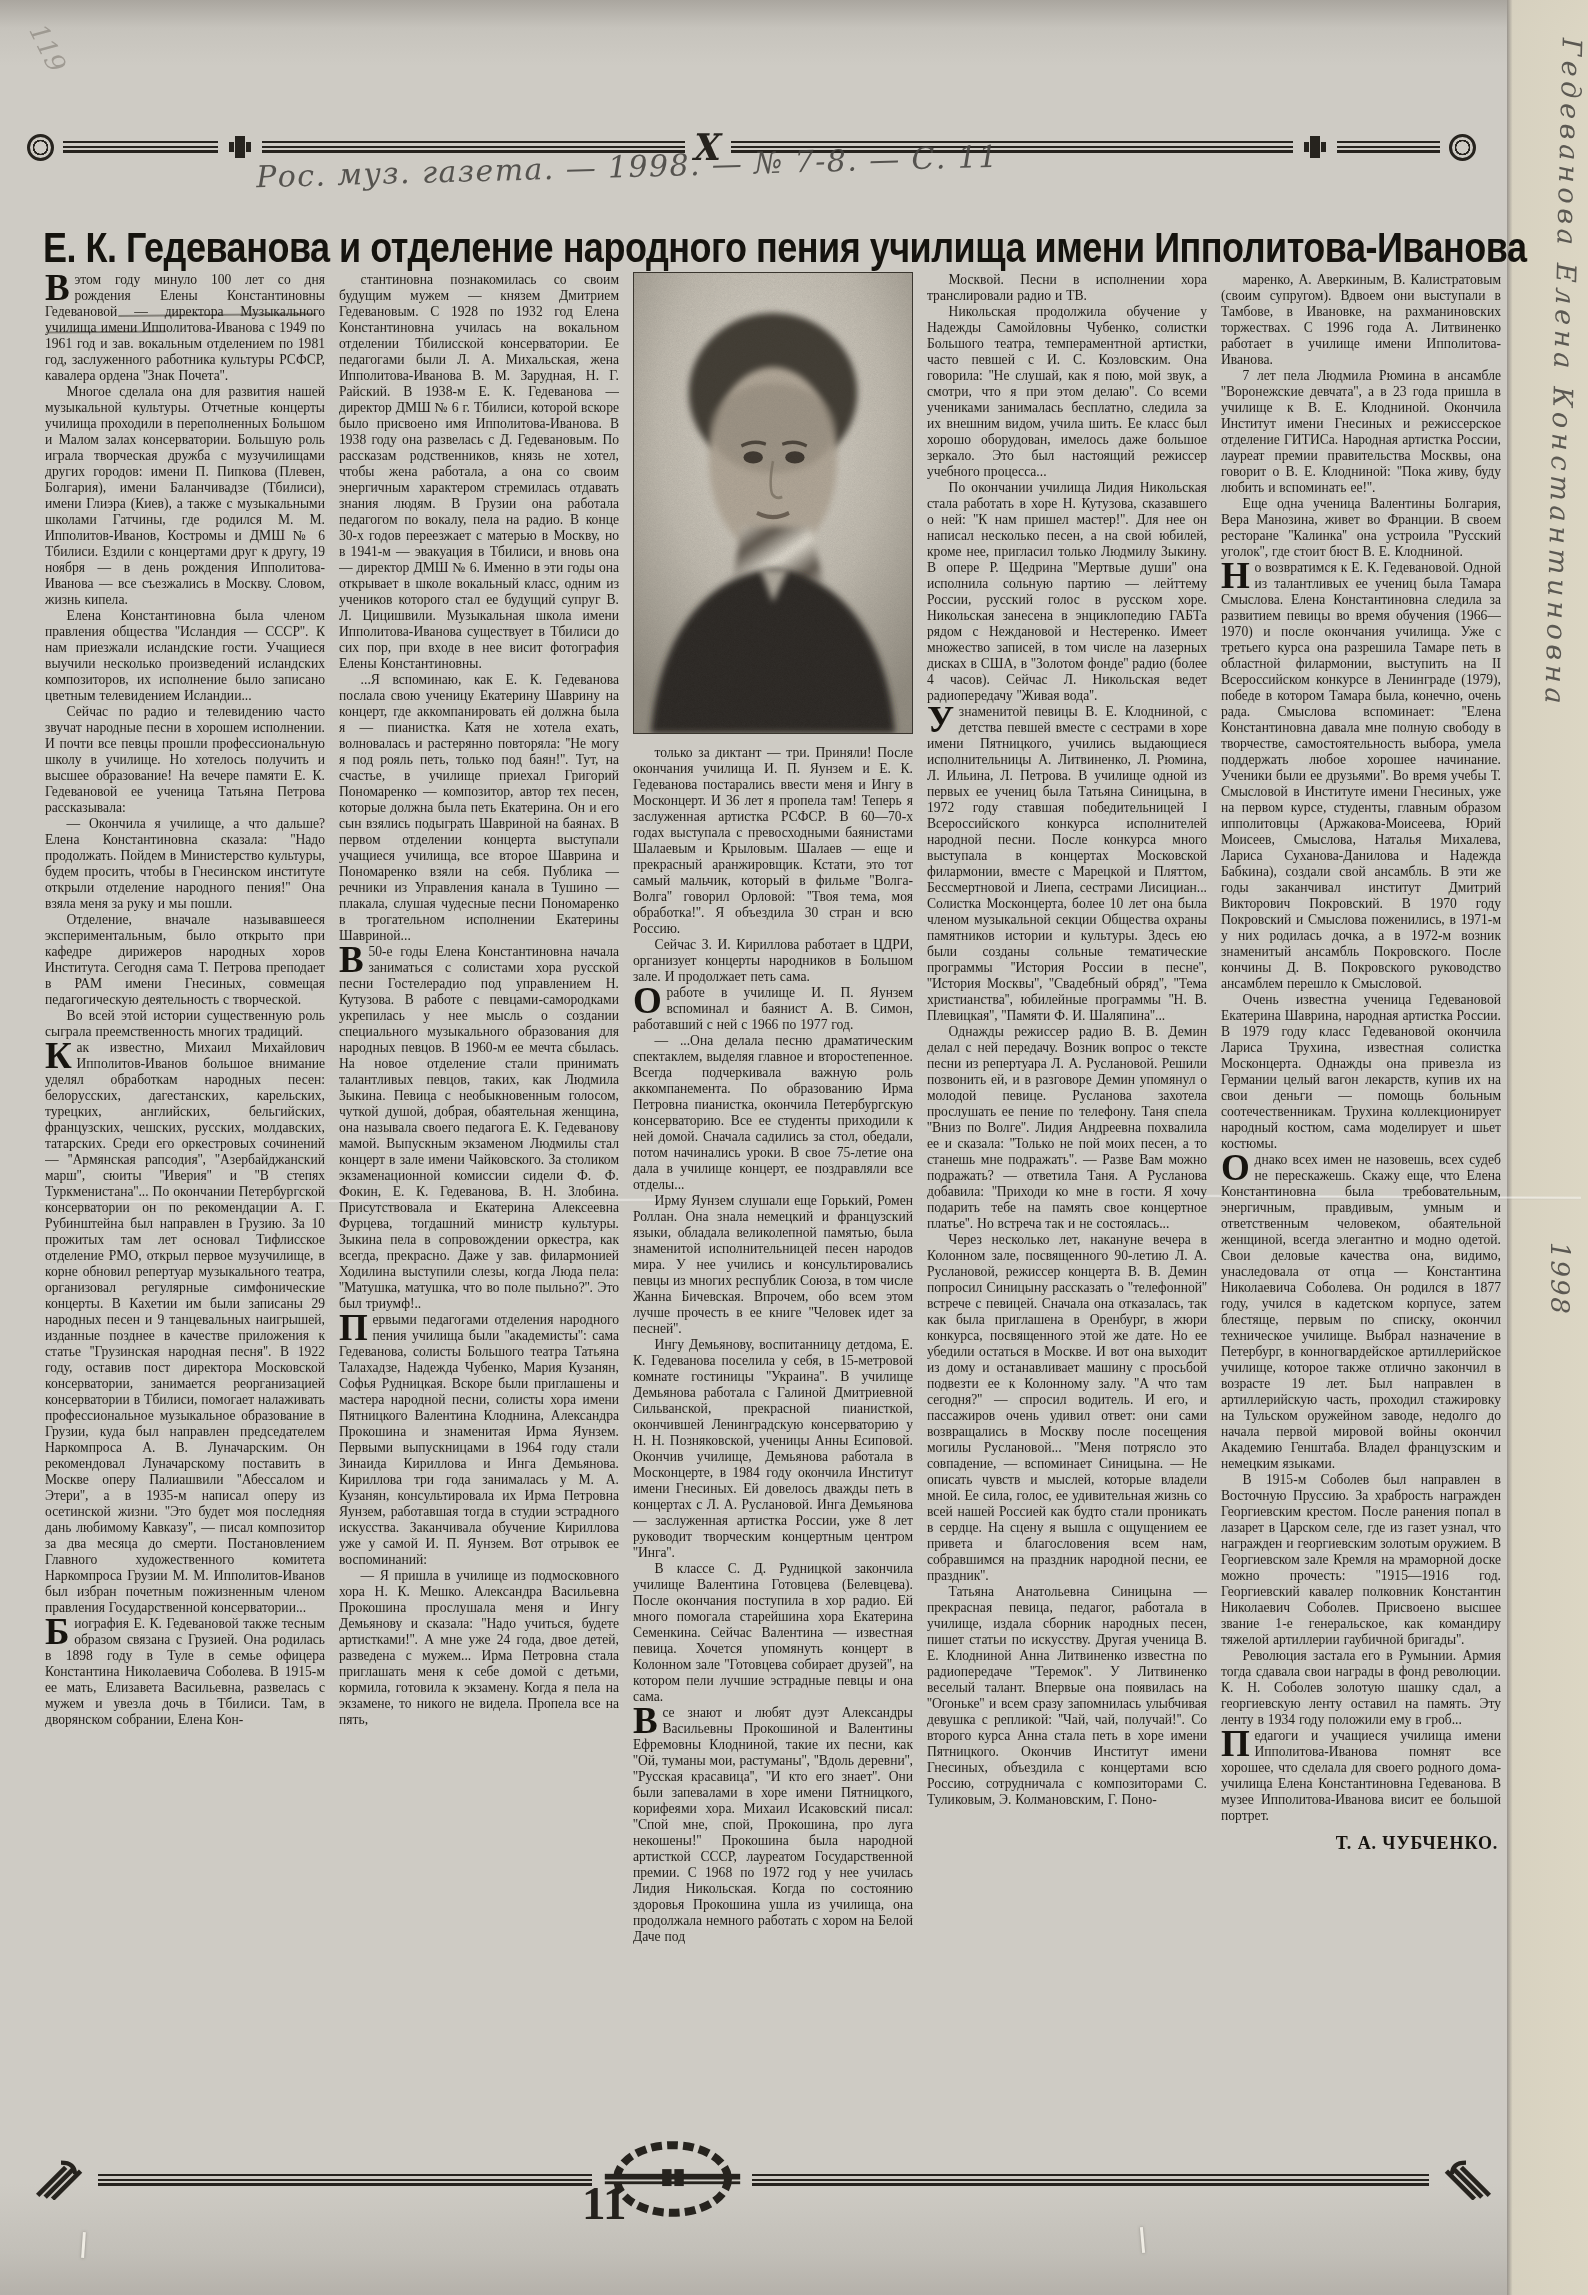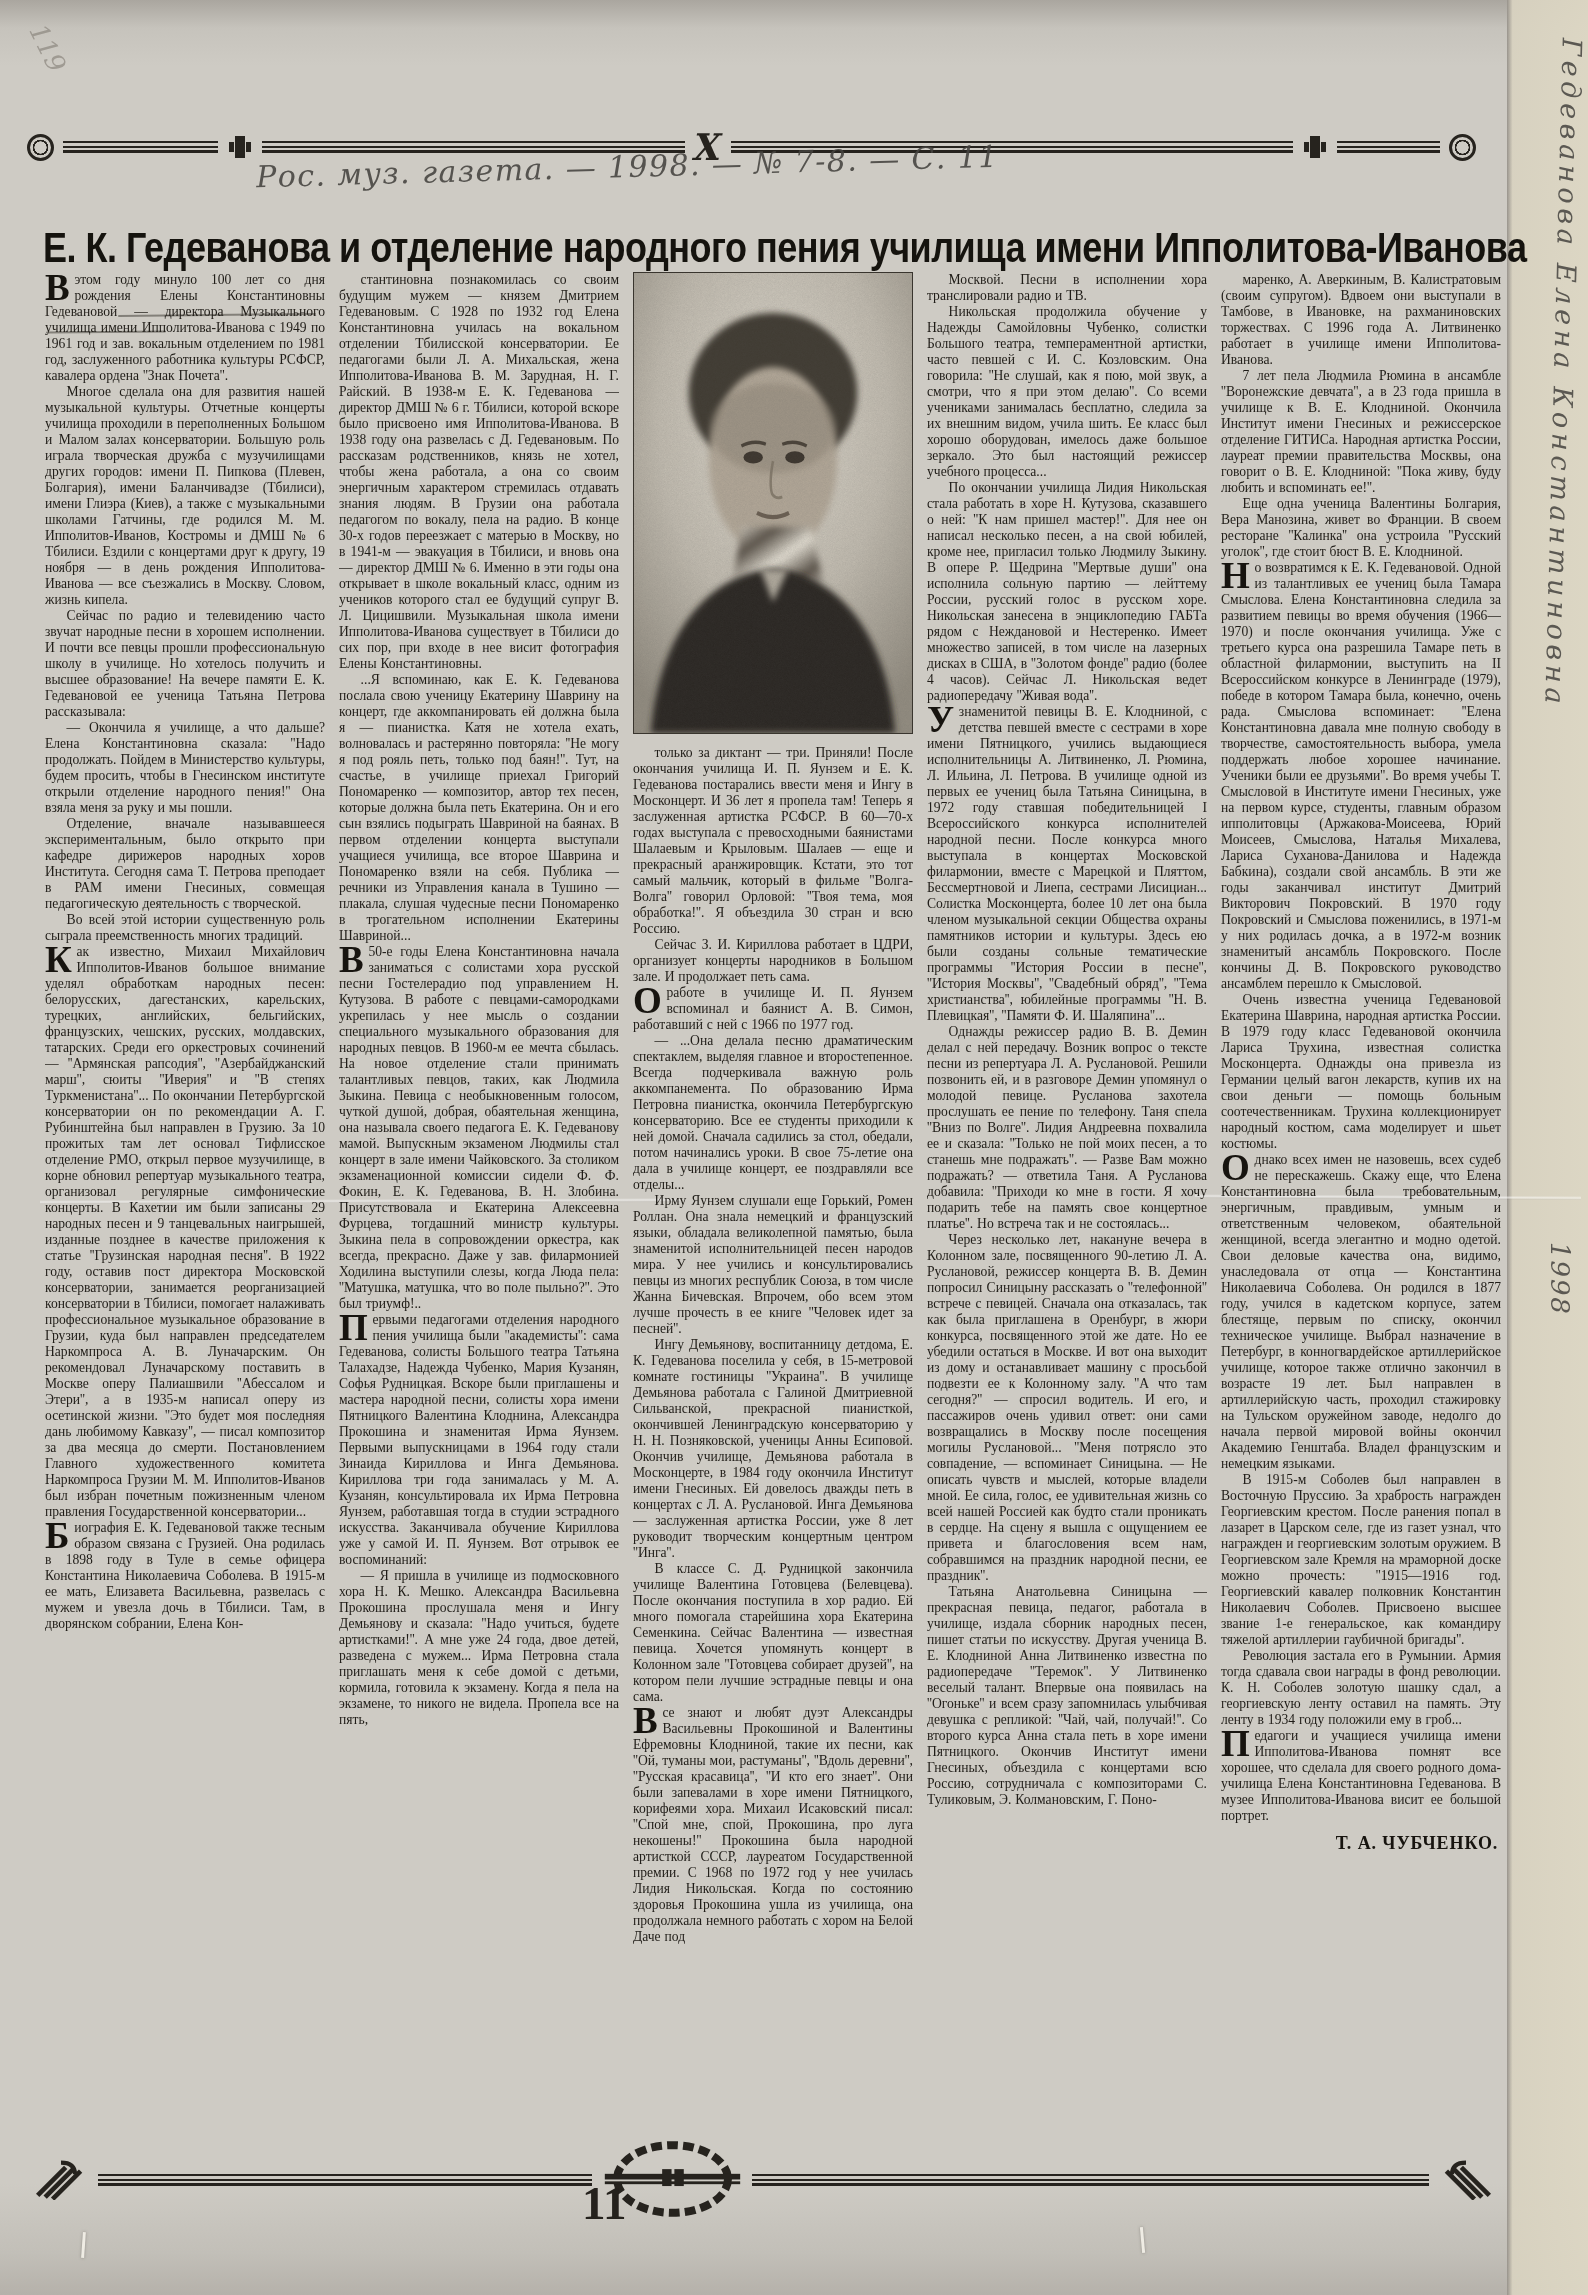--- a/index.html
+++ b/index.html
@@ -81,20 +81,21 @@
 
   <div class="pen-underline" style="left:118px;top:314px;width:198px;transform:rotate(-.6deg);"></div>
   <div class="pen-underline" style="left:46px;top:331px;width:120px;transform:rotate(-.4deg);"></div>
 
   <div id="article">
     <div class="col">
       <div>
 
       <p class="para dropcap">В этом году минуло 100 лет со дня рождения Елены Константиновны Гедевановой — директора Музыкального училища имени Ипполитова-Иванова с 1949 по 1961 год и зав. вокальным отделением по 1981 год, заслуженного работника культуры РСФСР, кавалера ордена ''Знак Почета''.</p>
           <p class="para">Многое сделала она для развития нашей музыкальной культуры. Отчетные концерты училища проходили в переполненных Большом и Малом залах консерватории. Большую роль играла творческая дружба с музучилищами других городов: имени П. Пипкова (Плевен, Болгария), имени Баланчивадзе (Тбилиси), имени Глиэра (Киев), а также с музыкальными школами Гатчины, где родился М. М. Ипполитов-Иванов, Костромы и ДМШ № 6 Тбилиси. Ездили с концертами друг к другу, 19 ноября — в день рождения Ипполитова-Иванова — все съезжались в Москву. Словом, жизнь кипела.</p>
+          <p class="para">Елена Константиновна была членом правления общества ''Исландия — СССР''. К нам приезжали исландские гости. Учащиеся выучили несколько произведений исландских композиторов, их исполнение было записано цветным телевидением Исландии...</p>
           <p class="para">Сейчас по радио и телевидению часто звучат народные песни в хорошем исполнении. И почти все певцы прошли профессиональную школу в училище. Но хотелось получить и высшее образование! На вечере памяти Е. К. Гедевановой ее ученица Татьяна Петрова рассказывала:</p>
           <p class="para">— Окончила я училище, а что дальше? Елена Константиновна сказала: ''Надо продолжать. Пойдем в Министерство культуры, будем просить, чтобы в Гнесинском институте открыли отделение народного пения!'' Она взяла меня за руку и мы пошли.</p>
           <p class="para">Отделение, вначале называвшееся экспериментальным, было открыто при кафедре дирижеров народных хоров Института. Сегодня сама Т. Петрова преподает в РАМ имени Гнесиных, совмещая педагогическую деятельность с творческой.</p>
           <p class="para">Во всей этой истории существенную роль сыграла преемственность многих традиций.</p>
           <p class="para dropcap">Как известно, Михаил Михайлович Ипполитов-Иванов большое внимание уделял обработкам народных песен: белорусских, дагестанских, карельских, турецких, английских, бельгийских, французских, чешских, русских, молдавских, татарских. Среди его оркестровых сочинений — ''Армянская рапсодия'', ''Азербайджанский марш'', сюиты ''Иверия'' и ''В степях Туркменистана''... По окончании Петербургской консерватории он по рекомендации А. Г. Рубинштейна был направлен в Грузию. За 10 прожитых там лет основал Тифлисское отделение РМО, открыл первое музучилище, в корне обновил репертуар музыкального театра, организовал регулярные симфонические концерты. В Кахетии им были записаны 29 народных песен и 9 танцевальных наигрышей, изданные позднее в качестве приложения к статье ''Грузинская народная песня''. В 1922 году, оставив пост директора Московской консерватории, занимается реорганизацией консерватории в Тбилиси, помогает налаживать профессиональное музыкальное образование в Грузии, куда был направлен председателем Наркомпроса А. В. Луначарским. Он рекомендовал Луначарскому поставить в Москве оперу Палиашвили ''Абессалом и Этери'', а в 1935-м написал оперу из осетинской жизни. ''Это будет моя последняя дань любимому Кавказу'', — писал композитор за два месяца до смерти. Постановлением Главного художественного комитета Наркомпроса Грузии М. М. Ипполитов-Иванов был избран почетным пожизненным членом правления Государственной консерватории...</p>
           <p class="para dropcap">Биография Е. К. Гедевановой также тесным образом связана с Грузией. Она родилась в 1898 году в Туле в семье офицера Константина Николаевича Соболева. В 1915-м ее мать, Елизавета Васильевна, развелась с мужем и увезла дочь в Тбилиси. Там, в дворянском собрании, Елена Кон-</p>
         </div>
     </div>
     <div class="col">
       <div>

